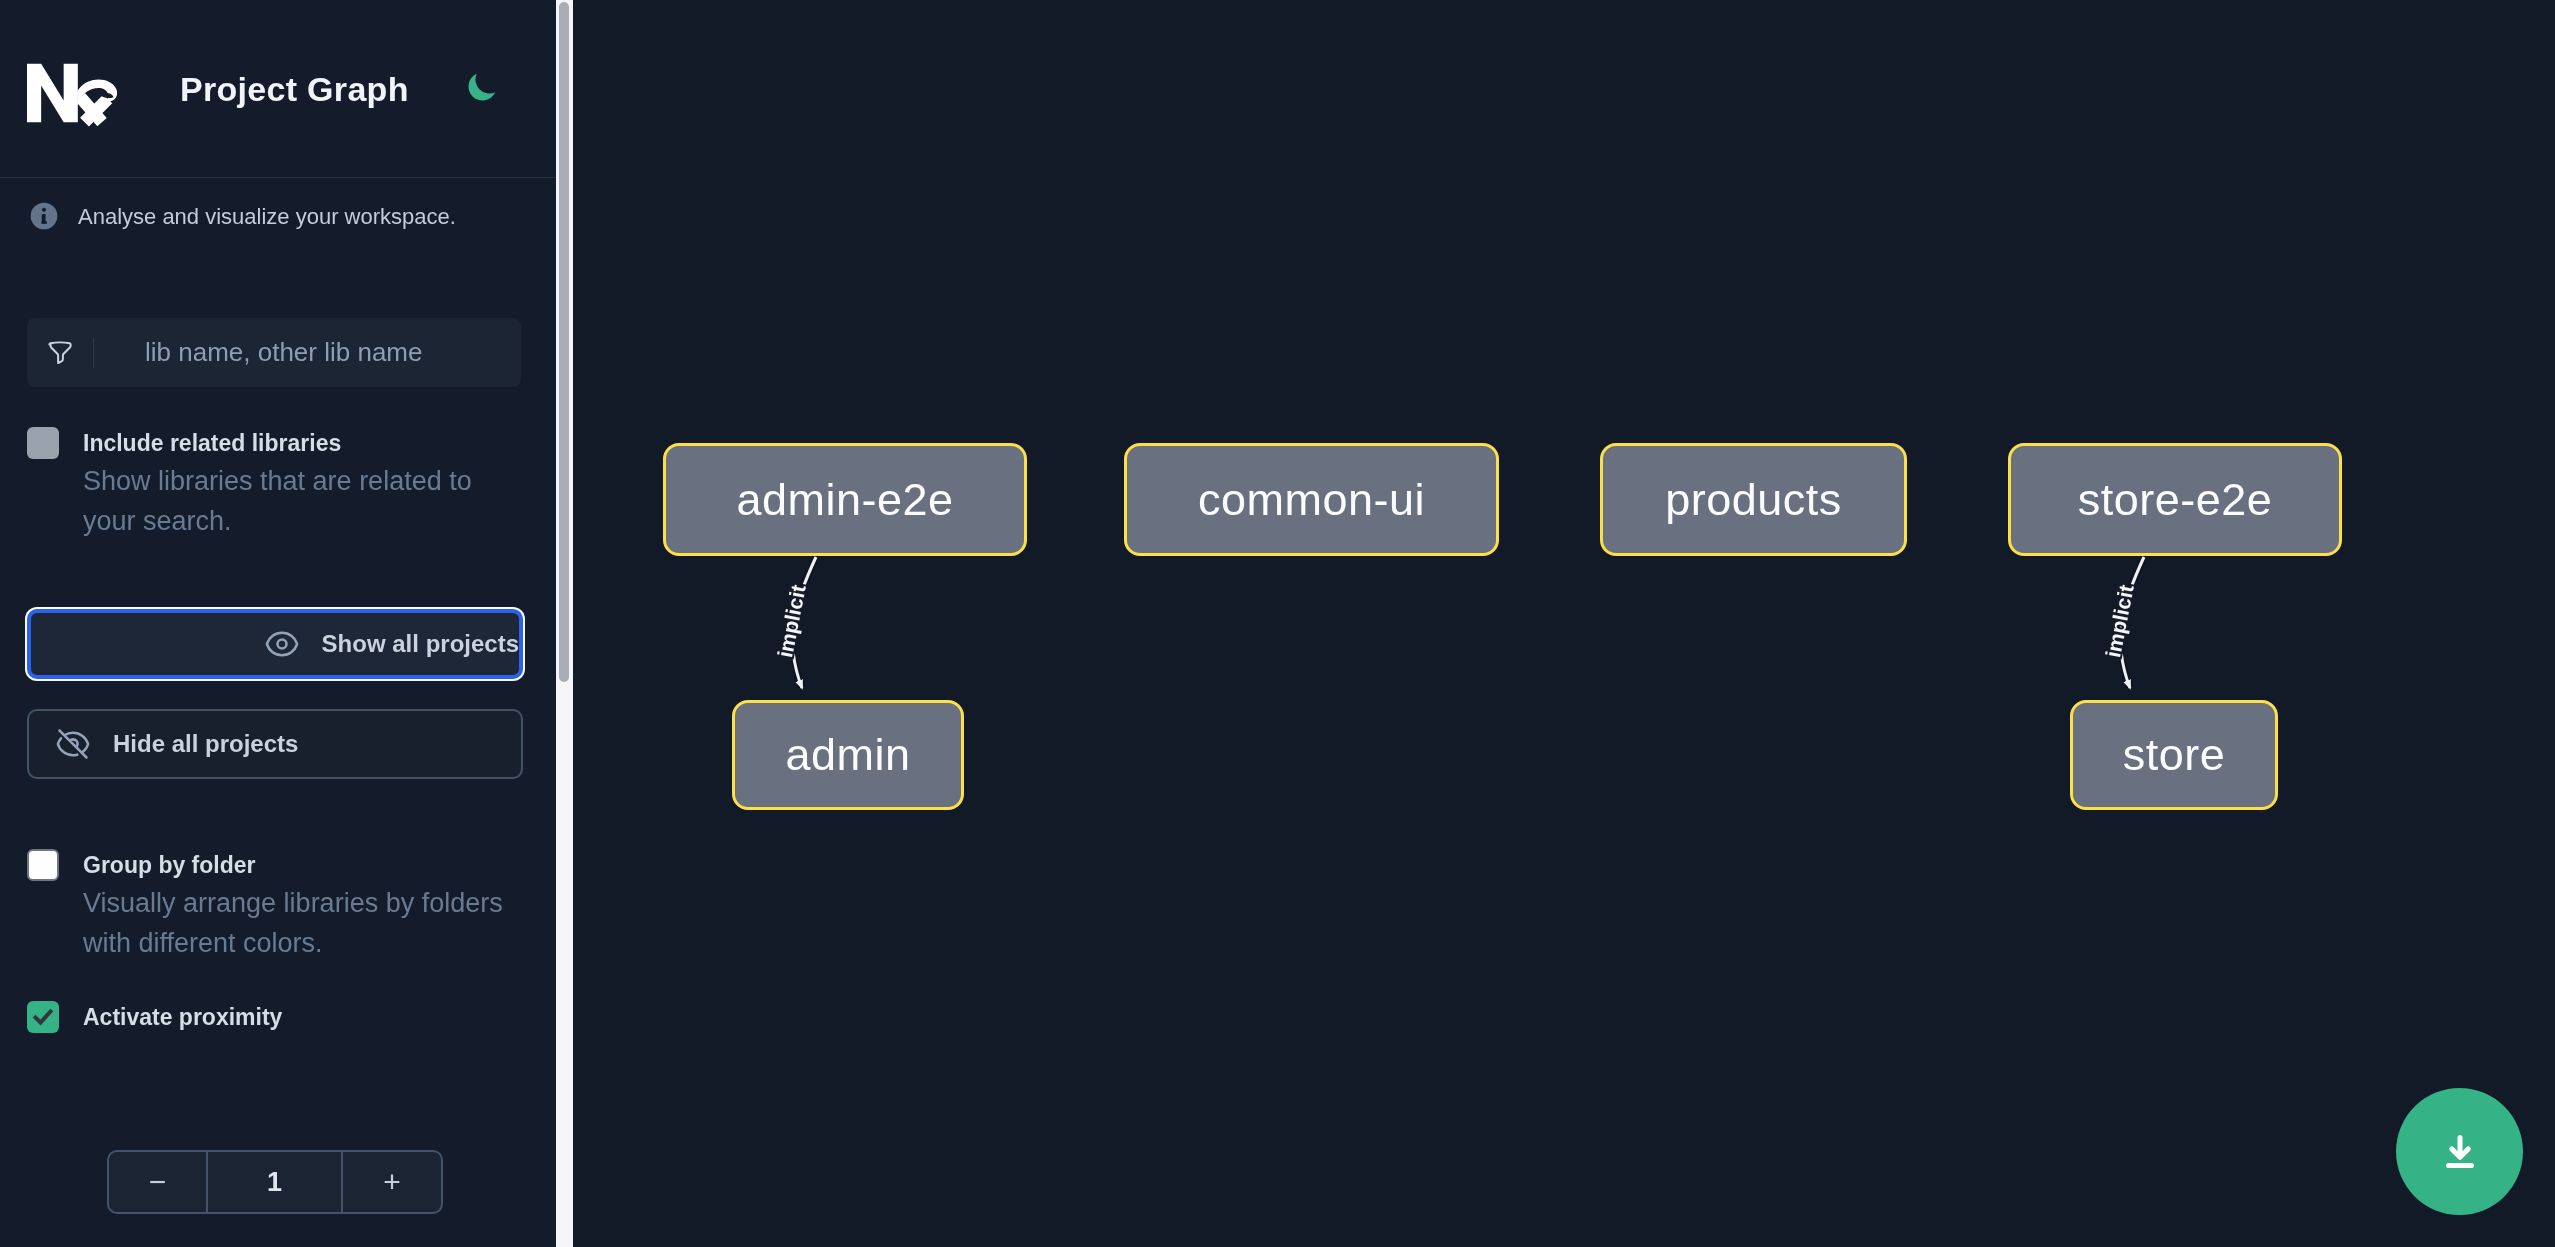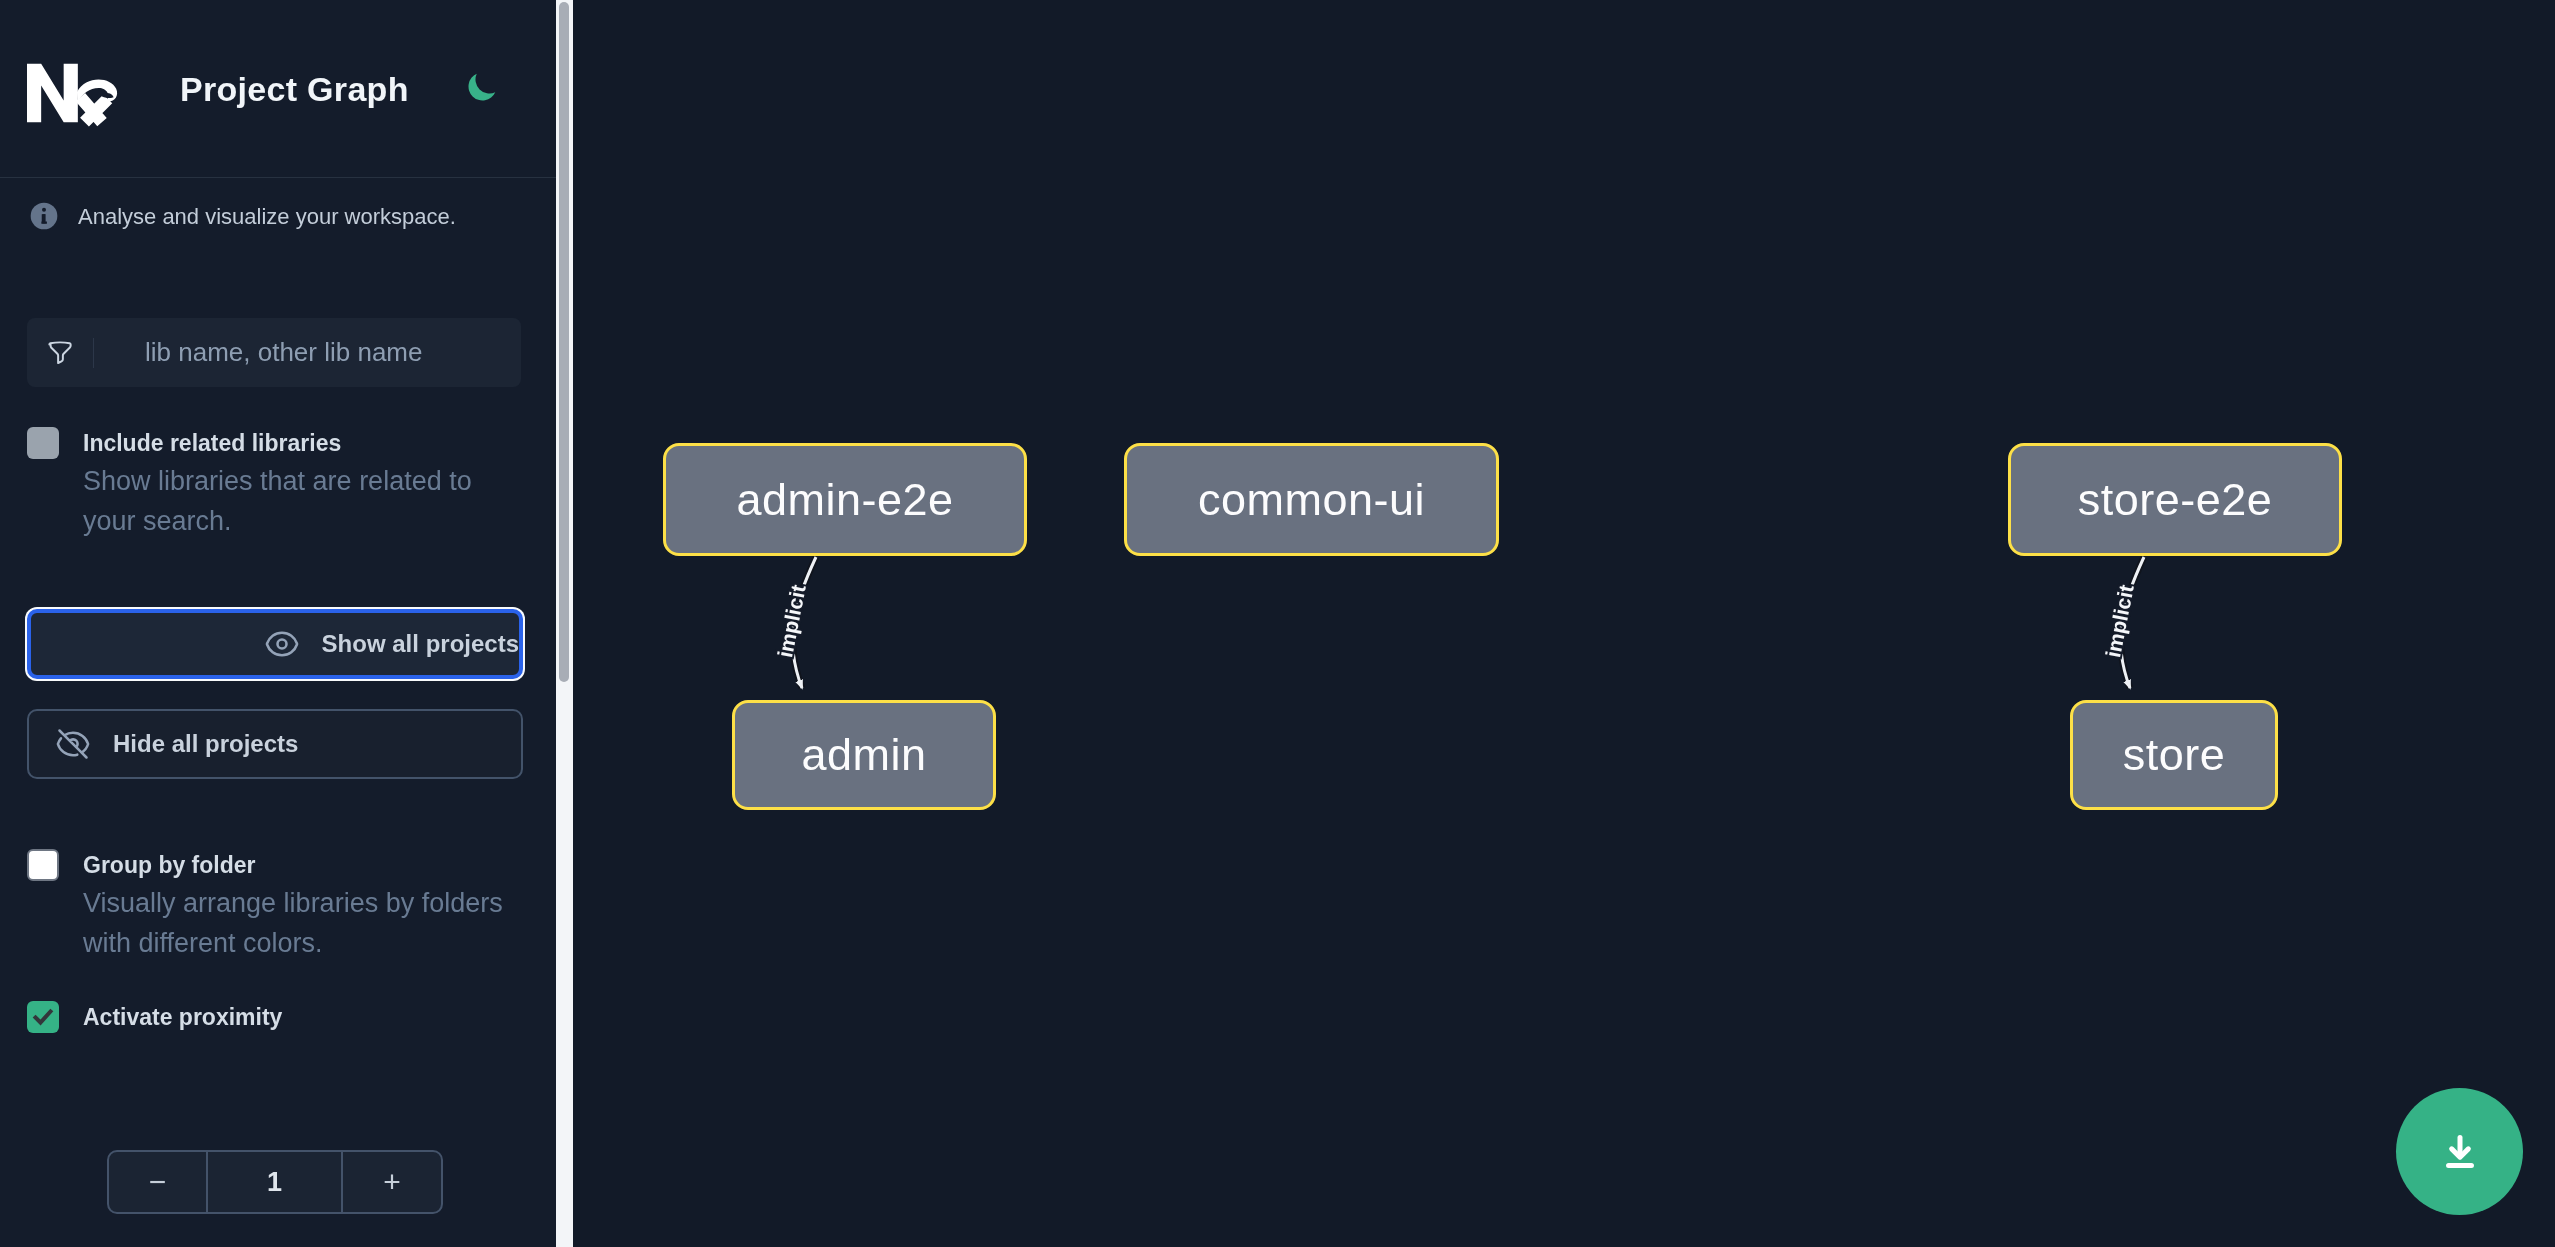--- a/index.html
+++ b/index.html
@@ -93,21 +93,21 @@
   .edge-layer{position:absolute;left:0;top:0;width:2555px;height:1247px;pointer-events:none;}
   .gnode{
     position:absolute;display:flex;align-items:center;justify-content:center;
     background:#697180;border:3px solid #fde047;border-radius:16px;
     color:#fcfcfd;font-size:45px;letter-spacing:.5px;cursor:pointer;white-space:nowrap;
   }
   .n-admin-e2e{left:663px;top:443px;width:364px;height:113px;}
   .n-common-ui{left:1124px;top:443px;width:375px;height:113px;}
   .n-products{left:1600px;top:443px;width:307px;height:113px;}
   .n-store-e2e{left:2008px;top:443px;width:334px;height:113px;}
-  .n-admin{left:732px;top:700px;width:264px;height:110px;}
+  .n-admin{left:732px;top:700px;width:232px;height:110px;}
   .n-store{left:2070px;top:700px;width:208px;height:110px;}
   .edge-label{
     font-family:"Liberation Sans",sans-serif;font-size:21px;font-weight:700;fill:#f5f7fa;
     paint-order:stroke;stroke:#141b29;stroke-width:4px;text-anchor:middle;
   }
   
   .fab{
     position:absolute;left:2396px;top:1088px;width:127px;height:127px;border-radius:50%;
     background:#35b286;border:none;cursor:pointer;
     display:flex;align-items:center;justify-content:center;
@@ -224,20 +224,21 @@
 
     <g>
       <path d="M 2144 557 C 2125 598, 2110 636, 2130 688" fill="none" stroke="#10141d" stroke-width="7"></path>
       <path d="M 2144 557 C 2125 598, 2110 636, 2130 688" fill="none" stroke="#eef1f5" stroke-width="3" marker-end="url(#arrow)"></path>
       <text class="edge-label" x="2119" y="629" transform="rotate(-79 2119 621)">implicit</text>
     </g>
   </svg>
 
   <div class="gnode n-admin-e2e">admin-e2e</div>
   <div class="gnode n-common-ui">common-ui</div>
+  <div class="gnode n-products">products</div>
   <div class="gnode n-store-e2e">store-e2e</div>
   <div class="gnode n-admin">admin</div>
   <div class="gnode n-store">store</div>
 
   <button class="fab">
     <svg width="50" height="50" viewBox="0 0 24 24" fill="none" stroke="#ffffff" stroke-width="2.4" stroke-linecap="round" stroke-linejoin="round">
       <path d="M12 5v8.5"></path>
       <path d="M8 10.5l4 4 4-4"></path>
       <path d="M6.5 18.5h11"></path>
     </svg>

